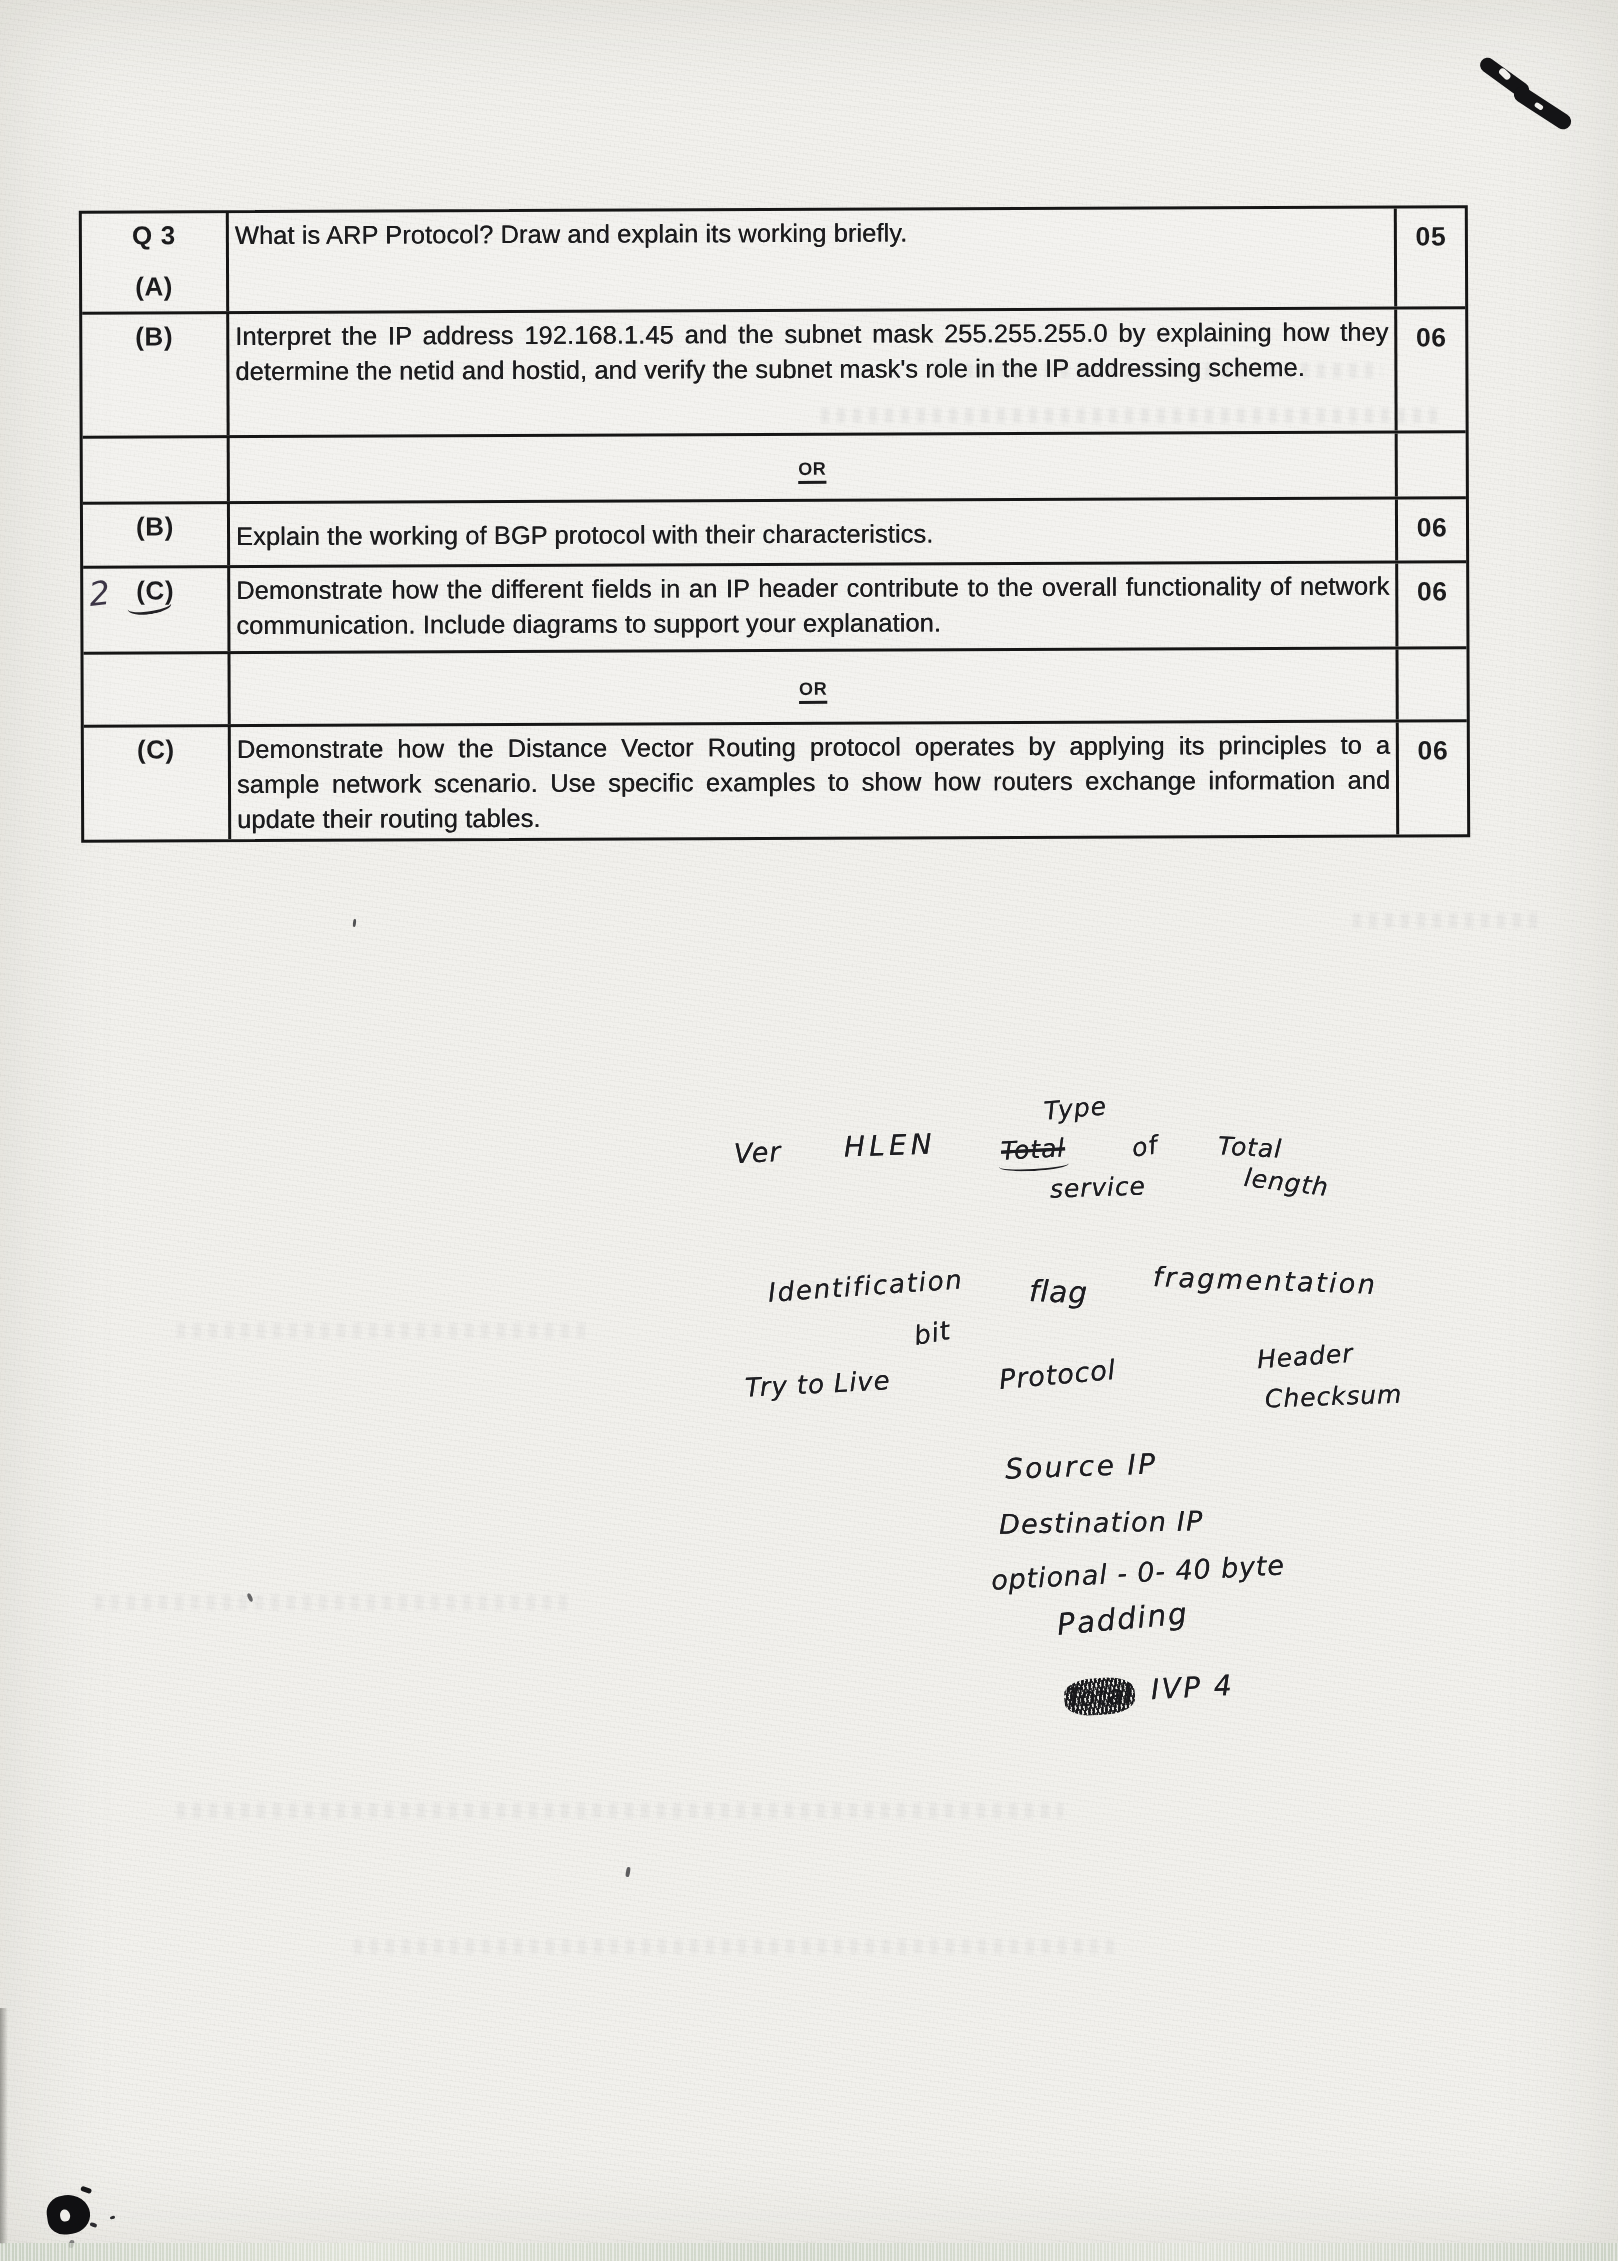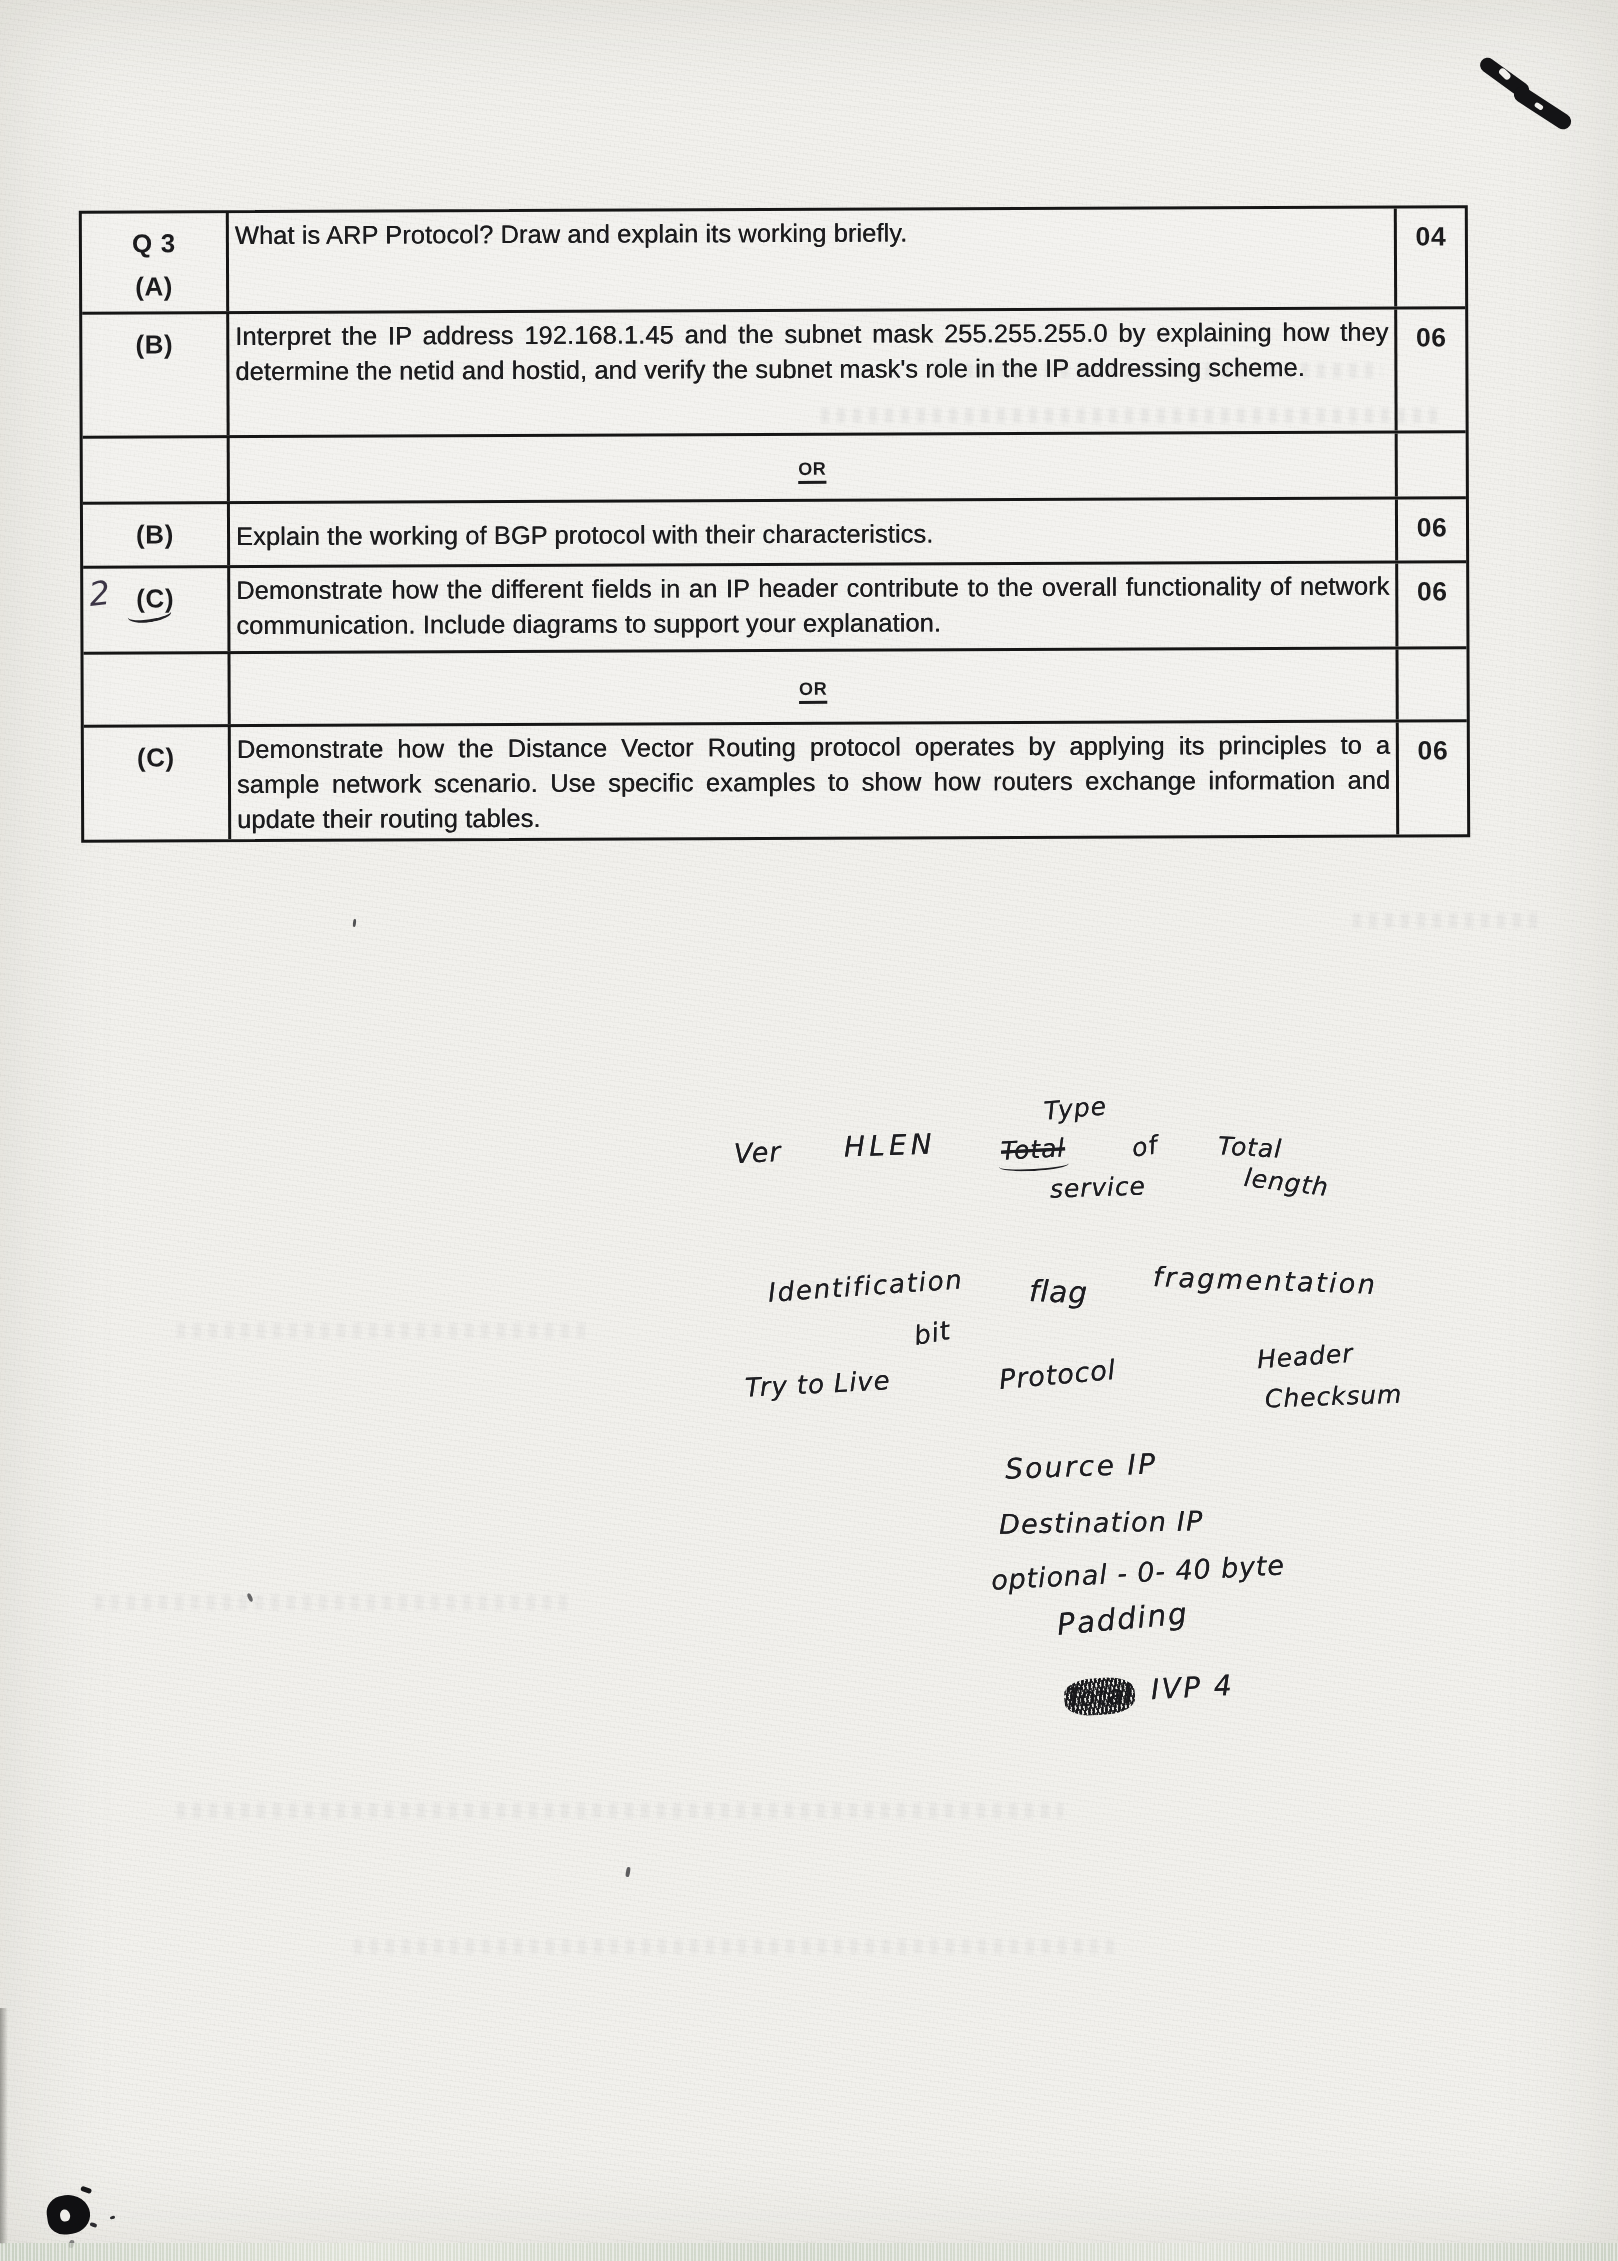--- a/index.html
+++ b/index.html
@@ -64,21 +64,21 @@
   
   .exam-table{
     position:absolute;left:80px;top:208px;width:1383px;
     border:3px solid #161616;
     transform:rotate(-0.22deg);
     background:rgba(255,255,255,.16);
   }
   .trow{display:grid;grid-template-columns:147px 1168px auto;border-bottom:3px solid #161616;}
   .trow:last-child{border-bottom:none;}
   .cell{position:relative;}
-  .c-label{border-right:3px solid #161616;display:flex;flex-direction:column;align-items:center;padding-top:15px;}
+  .c-label{border-right:3px solid #161616;display:flex;flex-direction:column;align-items:center;padding-top:7px;}
   .c-text {border-right:3px solid #161616;padding:4.7px 5.9px 0 5.9px;}
   .c-marks{padding-top:13px;text-align:center;font-weight:700;font-size:26.6px;letter-spacing:0.6px;}
   .q-label{font-weight:700;font-size:26px;letter-spacing:0.6px;}
   .q-text{
     margin:0;font-size:25.4px;line-height:35px;font-weight:400;
     text-align:justify;text-shadow:0.4px 0 0 currentColor;letter-spacing:0.1px;
   }
   .r1{height:98px;} .r2{height:121px;} .r3{height:63px;} .r4{height:61px;}
   .r5{height:83px;} .r6{height:70px;} .r7{height:112px;}
   .r1 .c-label{justify-content:space-between;padding-bottom:9.5px;}
@@ -148,21 +148,21 @@
   <div class="exam-table">
 
     <div class="trow r1">
       <div class="cell c-label">
         <span class="q-label">Q 3</span>
         <span class="q-label">(A)</span>
       </div>
       <div class="cell c-text">
         <p class="q-text">What is ARP Protocol? Draw and explain its working briefly.</p>
       </div>
-      <div class="cell c-marks">04</div>
+      <div class="cell c-marks">05</div>
     </div>
 
     <div class="trow r2">
       <div class="cell c-label">
         <span class="q-label">(B)</span>
       </div>
       <div class="cell c-text">
         <p class="q-text">Interpret the IP address 192.168.1.45 and the subnet mask 255.255.255.0 by explaining how they determine the netid and hostid, and verify the subnet mask's role in the IP addressing scheme.</p>
       </div>
       <div class="cell c-marks">06</div>

